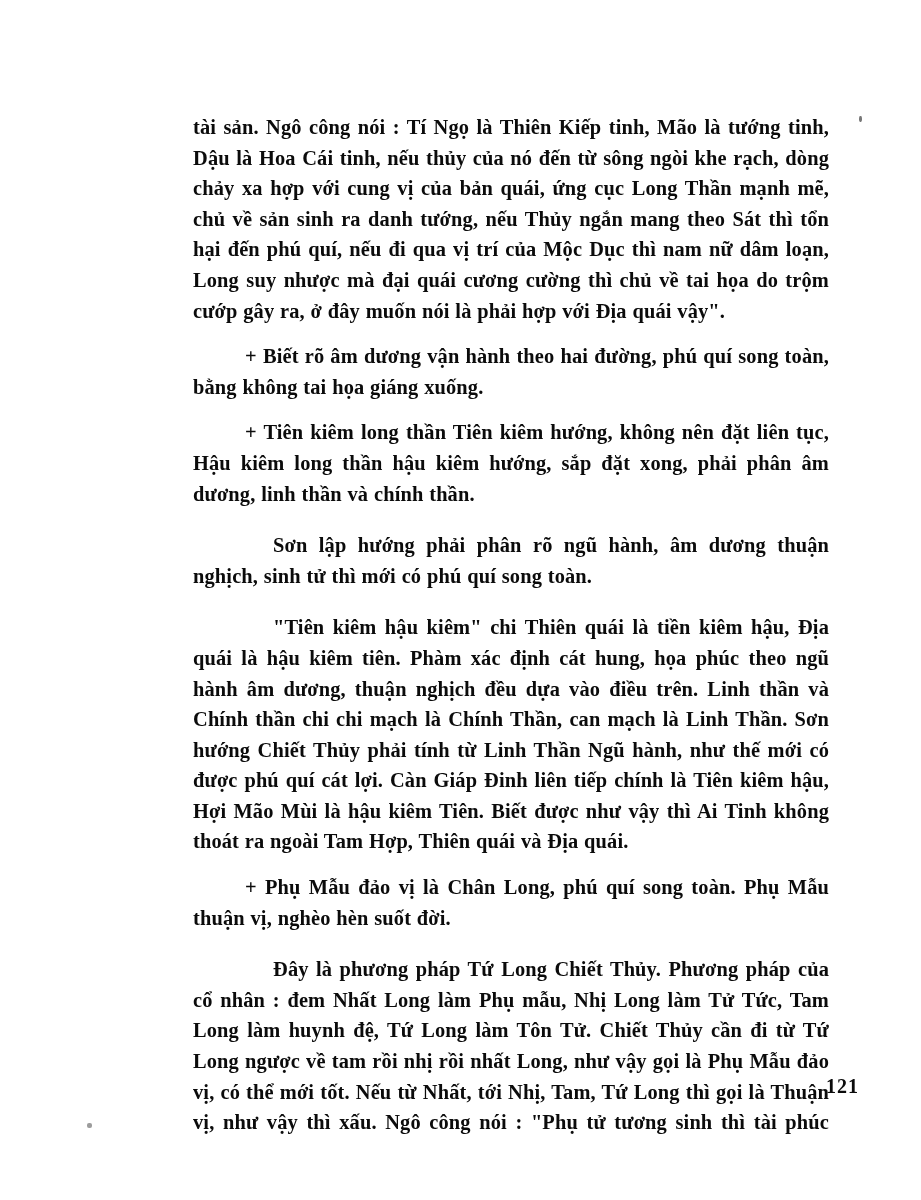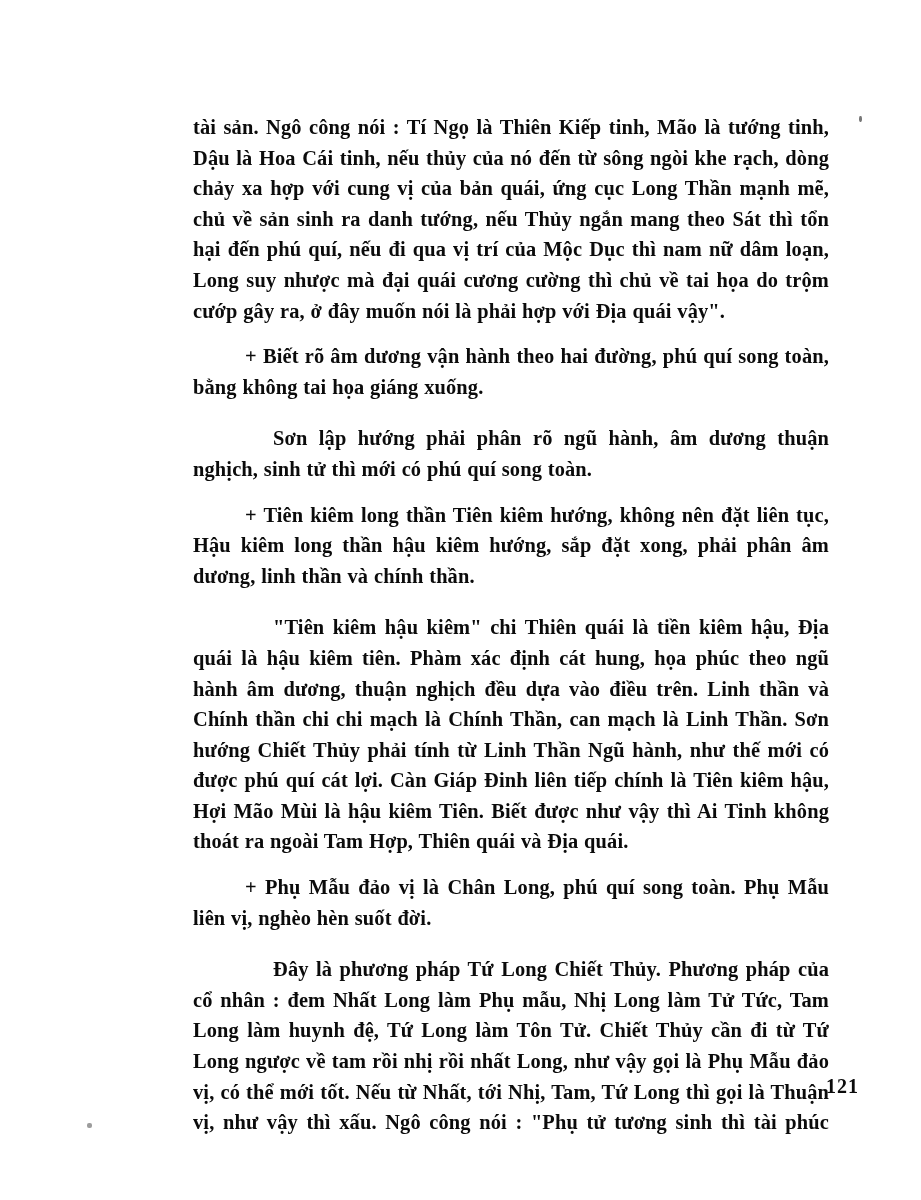--- a/index.html
+++ b/index.html
@@ -71,22 +71,22 @@
 <body>
 
 <div class="page">
 
   <div class="speck top-right"></div>
   <div class="speck bottom-left"></div>
 
   <div class="text-column">
     <p class="para cont">tài sản. Ngô công nói : Tí Ngọ là Thiên Kiếp tinh, Mão là tướng tinh, Dậu là Hoa Cái tinh, nếu thủy của nó đến từ sông ngòi khe rạch, dòng chảy xa hợp với cung vị của bản quái, ứng cục Long Thần mạnh mẽ, chủ về sản sinh ra danh tướng, nếu Thủy ngắn mang theo Sát thì tổn hại đến phú quí, nếu đi qua vị trí của Mộc Dục thì nam nữ dâm loạn, Long suy nhược mà đại quái cương cường thì chủ về tai họa do trộm cướp gây ra, ở đây muốn nói là phải hợp với Địa quái vậy".</p>
     <p class="para plus">+ Biết rõ âm dương vận hành theo hai đường, phú quí song toàn, bằng không tai họa giáng xuống.</p>
+    <p class="para plus">+ Tiên kiêm long thần Tiên kiêm hướng, không nên đặt liên tục, Hậu kiêm long thần hậu kiêm hướng, sắp đặt xong, phải phân âm dương, linh thần và chính thần.</p>
     <p class="para indent">Sơn lập hướng phải phân rõ ngũ hành, âm dương thuận nghịch, sinh tử thì mới có phú quí song toàn.</p>
-    <p class="para plus">+ Tiên kiêm long thần Tiên kiêm hướng, không nên đặt liên tục, Hậu kiêm long thần hậu kiêm hướng, sắp đặt xong, phải phân âm dương, linh thần và chính thần.</p>
     <p class="para indent">"Tiên kiêm hậu kiêm" chi Thiên quái là tiền kiêm hậu, Địa quái là hậu kiêm tiên. Phàm xác định cát hung, họa phúc theo ngũ hành âm dương, thuận nghịch đều dựa vào điều trên. Linh thần và Chính thần chi chi mạch là Chính Thần, can mạch là Linh Thần. Sơn hướng Chiết Thủy phải tính từ Linh Thần Ngũ hành, như thế mới có được phú quí cát lợi. Càn Giáp Đinh liên tiếp chính là Tiên kiêm hậu, Hợi Mão Mùi là hậu kiêm Tiên. Biết được như vậy thì Ai Tinh không thoát ra ngoài Tam Hợp, Thiên quái và Địa quái.</p>
-    <p class="para plus">+ Phụ Mẫu đảo vị là Chân Long, phú quí song toàn. Phụ Mẫu liên vị, nghèo hèn suốt đời.</p>
+    <p class="para plus">+ Phụ Mẫu đảo vị là Chân Long, phú quí song toàn. Phụ Mẫu thuận vị, nghèo hèn suốt đời.</p>
     <p class="para indent">Đây là phương pháp Tứ Long Chiết Thủy. Phương pháp của cổ nhân : đem Nhất Long làm Phụ mẫu, Nhị Long làm Tử Tức, Tam Long làm huynh đệ, Tứ Long làm Tôn Tử. Chiết Thủy cần đi từ Tứ Long ngược về tam rồi nhị rồi nhất Long, như vậy gọi là Phụ Mẫu đảo vị, có thể mới tốt. Nếu từ Nhất, tới Nhị, Tam, Tứ Long thì gọi là Thuận vị, như vậy thì xấu. Ngô công nói : "Phụ tử tương sinh thì tài phúc vượng, Huynh đệ đồng</p>
   </div>
 
   <div class="folio">121</div>
 
 </div>
 
 </body></html>

